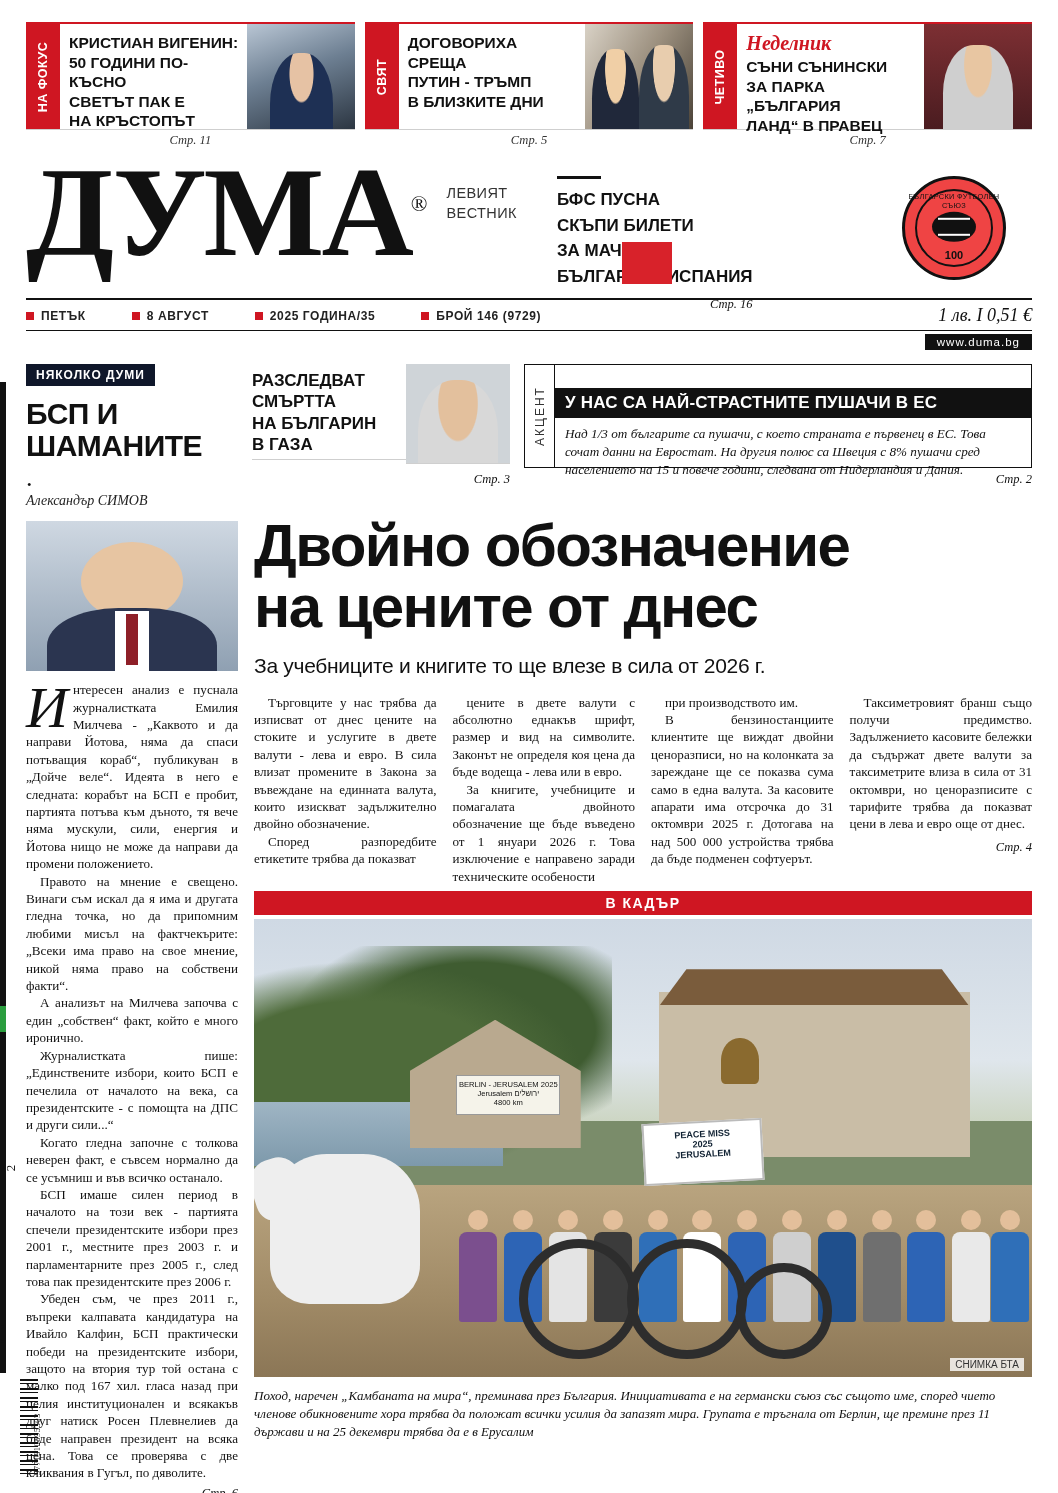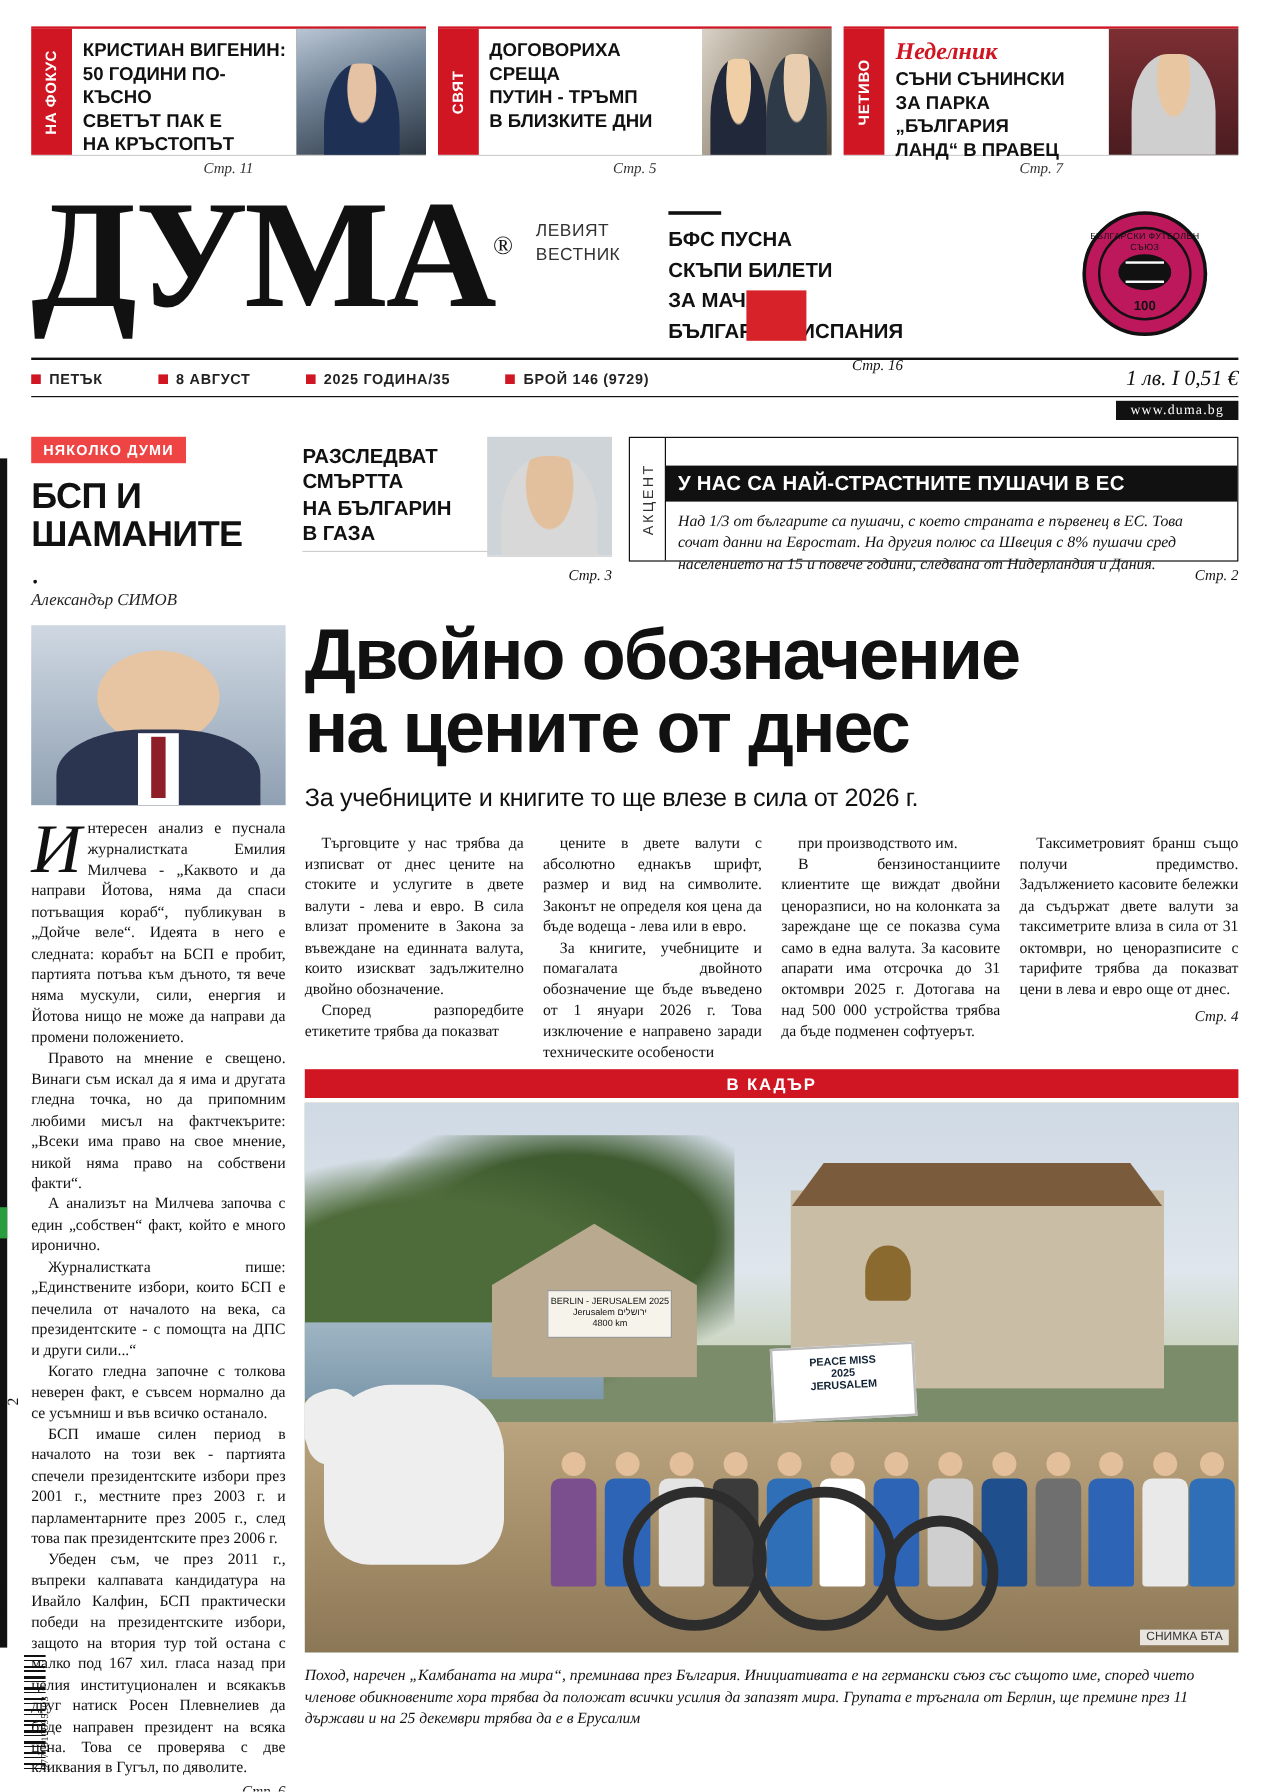--- a/index.html
+++ b/index.html
@@ -42,39 +42,39 @@
 
   
   .masthead { display:flex; align-items:flex-start; padding-top:6px; position:relative; height:150px; }
   .logo { font-family:"Liberation Serif", serif; font-weight:bold; font-size:128px; line-height:.92; letter-spacing:-3px; color:#111; position:relative; }
   .logo .reg { font-size:22px; vertical-align:super; font-weight:normal; }
   .logo-sq { position:absolute; width:50px; height:42px; background:#d8222a; left:596px; top:88px; }
   .levi { font-family:"Liberation Sans", sans-serif; font-size:14.5px; line-height:1.35; color:#333; margin-left:22px; margin-top:30px; letter-spacing:.4px; }
   .bfs { margin-left:40px; margin-top:22px; font-family:"Liberation Sans", sans-serif; font-weight:bold; font-size:17px; line-height:1.5; color:#111; }
   .bfs .rule { width:44px; height:3px; background:#111; margin-bottom:8px; }
   .bfs .p16 { font-weight:normal; font-style:italic; font-family:"Liberation Serif", serif; font-size:12.5px; text-align:right; margin-top:6px; }
-  .bfs-logo { position:absolute; right:26px; top:28px; width:104px; height:104px; border-radius:50%; border:3px solid #111; background:#be185d; }
+  .bfs-logo { position:absolute; right:26px; top:28px; width:104px; height:104px; border-radius:50%; border:3px solid #111; background:#ef4444; }
   .bfs-logo .inner { position:absolute; inset:10px; border-radius:50%; border:2px solid #111; }
   .bfs-logo .ball { position:absolute; left:50%; top:50%; transform:translate(-50%,-54%); width:44px; height:30px; border-radius:50%; background:#111; }
   .bfs-logo .ball:after{ content:""; position:absolute; left:6px; right:6px; top:6px; bottom:6px; border-top:2px solid #fff; border-bottom:2px solid #fff;}
   .bfs-logo .yr { position:absolute; left:0; right:0; bottom:16px; text-align:center; font-family:"Liberation Sans", sans-serif; font-size:11px; font-weight:bold; }
   .bfs-logo .arc { position:absolute; left:0; right:0; top:13px; text-align:center; font-size:7.4px; font-family:"Liberation Sans", sans-serif; letter-spacing:.3px; color:#111; }
 
   
   .infobar { display:flex; align-items:center; border-top:2px solid #111; border-bottom:1px solid #111; padding:5px 0 4px; font-family:"Liberation Sans", sans-serif; font-size:12px; letter-spacing:.6px; }
   .infobar .it { display:flex; align-items:center; margin-right:46px; font-weight:bold; color:#222; }
   .infobar .sq { width:8px; height:8px; background:#cf1622; margin-right:7px; }
   .infobar .price { margin-left:auto; font-family:"Liberation Serif", serif; font-style:italic; font-size:18px; font-weight:normal; letter-spacing:0; }
   .siteline { display:flex; justify-content:flex-end; padding-top:3px; }
-  .sitebadge { background:#111; color:#fff; font-family:Liberation Serif, serif; font-size:11.5px; letter-spacing:1px; padding:2px 12px; }
+  .sitebadge { background:#111; color:#fff; font-family:Liberation Sans, sans-serif; font-size:11.5px; letter-spacing:1px; padding:2px 12px; }
 
   
   .row2 { display:flex; gap:14px; margin-top:14px; }
   .col-left { width:212px; }
-  .badge { display:inline-block; background:#ef4444; color:#fff; font-family:"Liberation Sans", sans-serif; font-weight:bold; font-size:12px; letter-spacing:1px; padding:4px 10px; }
+  .badge { display:inline-block; background:#0f172a; color:#fff; font-family:"Liberation Sans", sans-serif; font-weight:bold; font-size:12px; letter-spacing:1px; padding:4px 10px; }
   .opinion-title { font-family:"Liberation Sans", sans-serif; font-weight:bold; font-size:30px; line-height:1.08; margin-top:12px; letter-spacing:-.5px; }
   .opinion-dot { font-size:26px; line-height:.4; margin-top:10px; }
   .opinion-author { font-style:italic; font-size:14px; margin-top:10px; color:#222; }
 
   .invest { width:250px; display:flex; border-bottom:1px solid #cfcfcf; padding-bottom:4px; }
   .invest .txt { font-family:"Liberation Sans", sans-serif; font-weight:bold; font-size:17px; line-height:1.25; padding-top:6px; }
   .invest-wrap { position:relative; width:258px; height:104px; }
   .face { position:absolute; inset:0; background:#cfd4d8; overflow:hidden; }
   .face:after{ content:""; position:absolute; left:12%; top:16%; width:76%; height:100%; border-radius:46% 46% 0 0/ 52% 52% 0 0; background:radial-gradient(ellipse at 50% 24%, #e3c09d 0 34%, #d8d8d8 36% 100%); }
   .face .beard { position:absolute; left:28%; top:48%; width:44%; height:30%; background:#c9c9c9; border-radius:0 0 50% 50%; }

